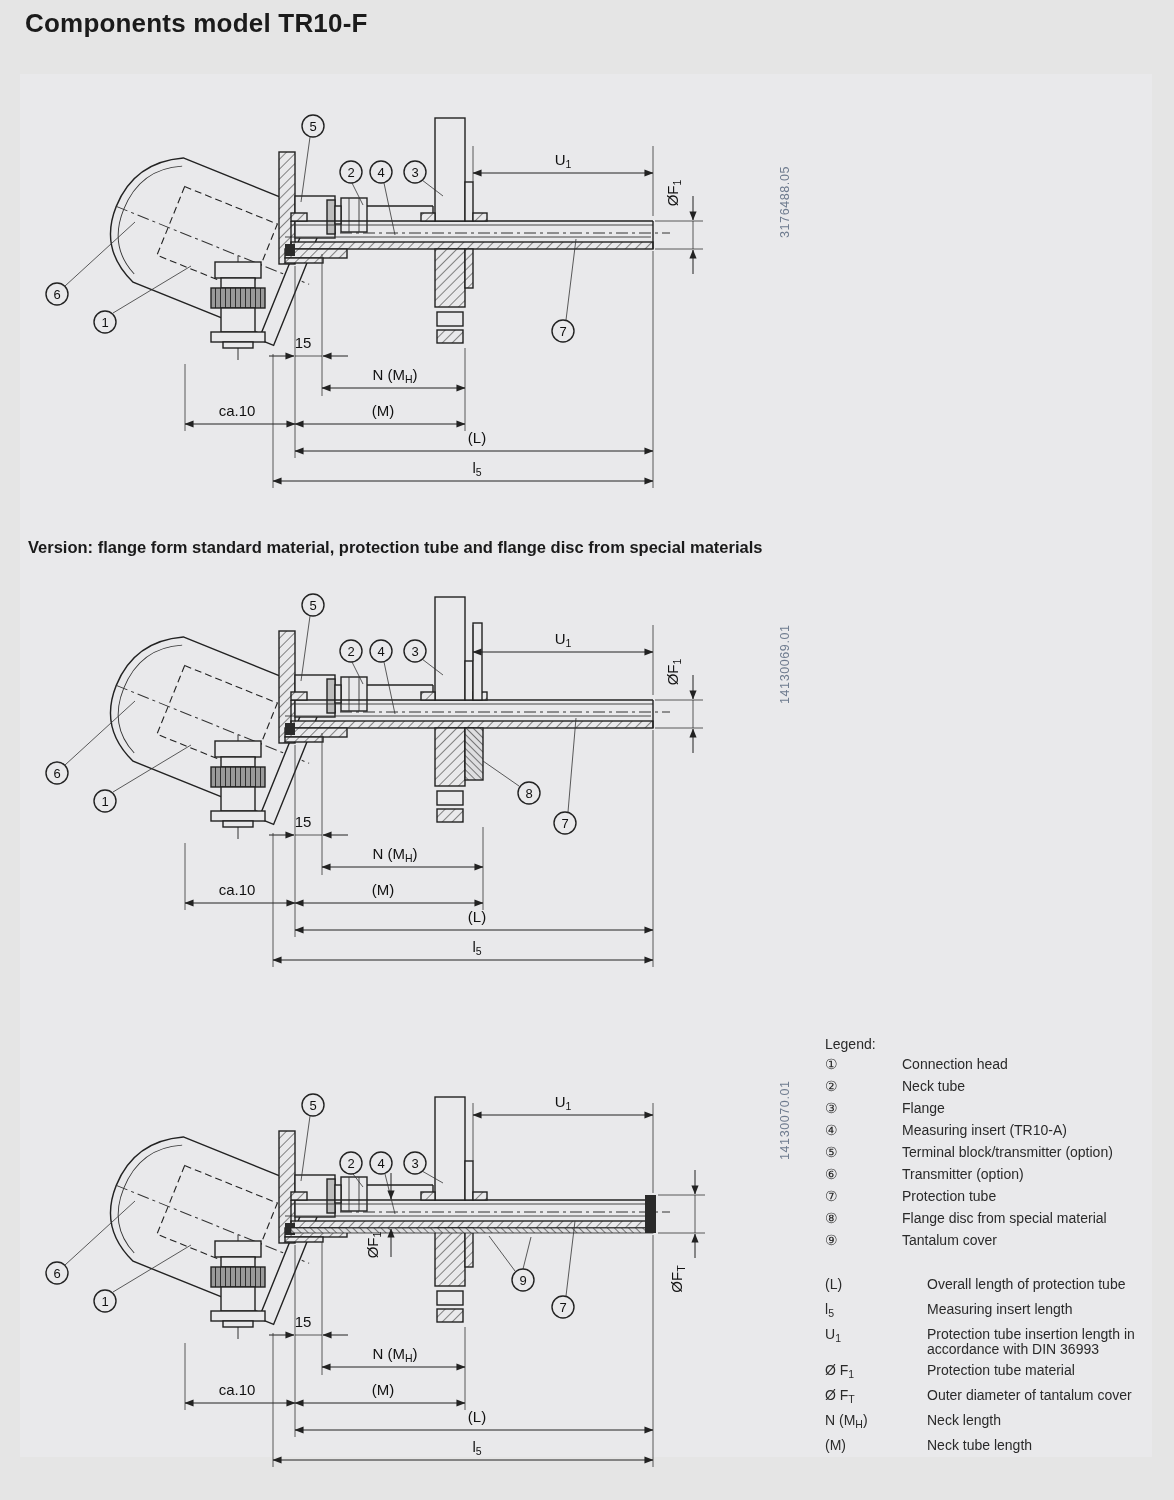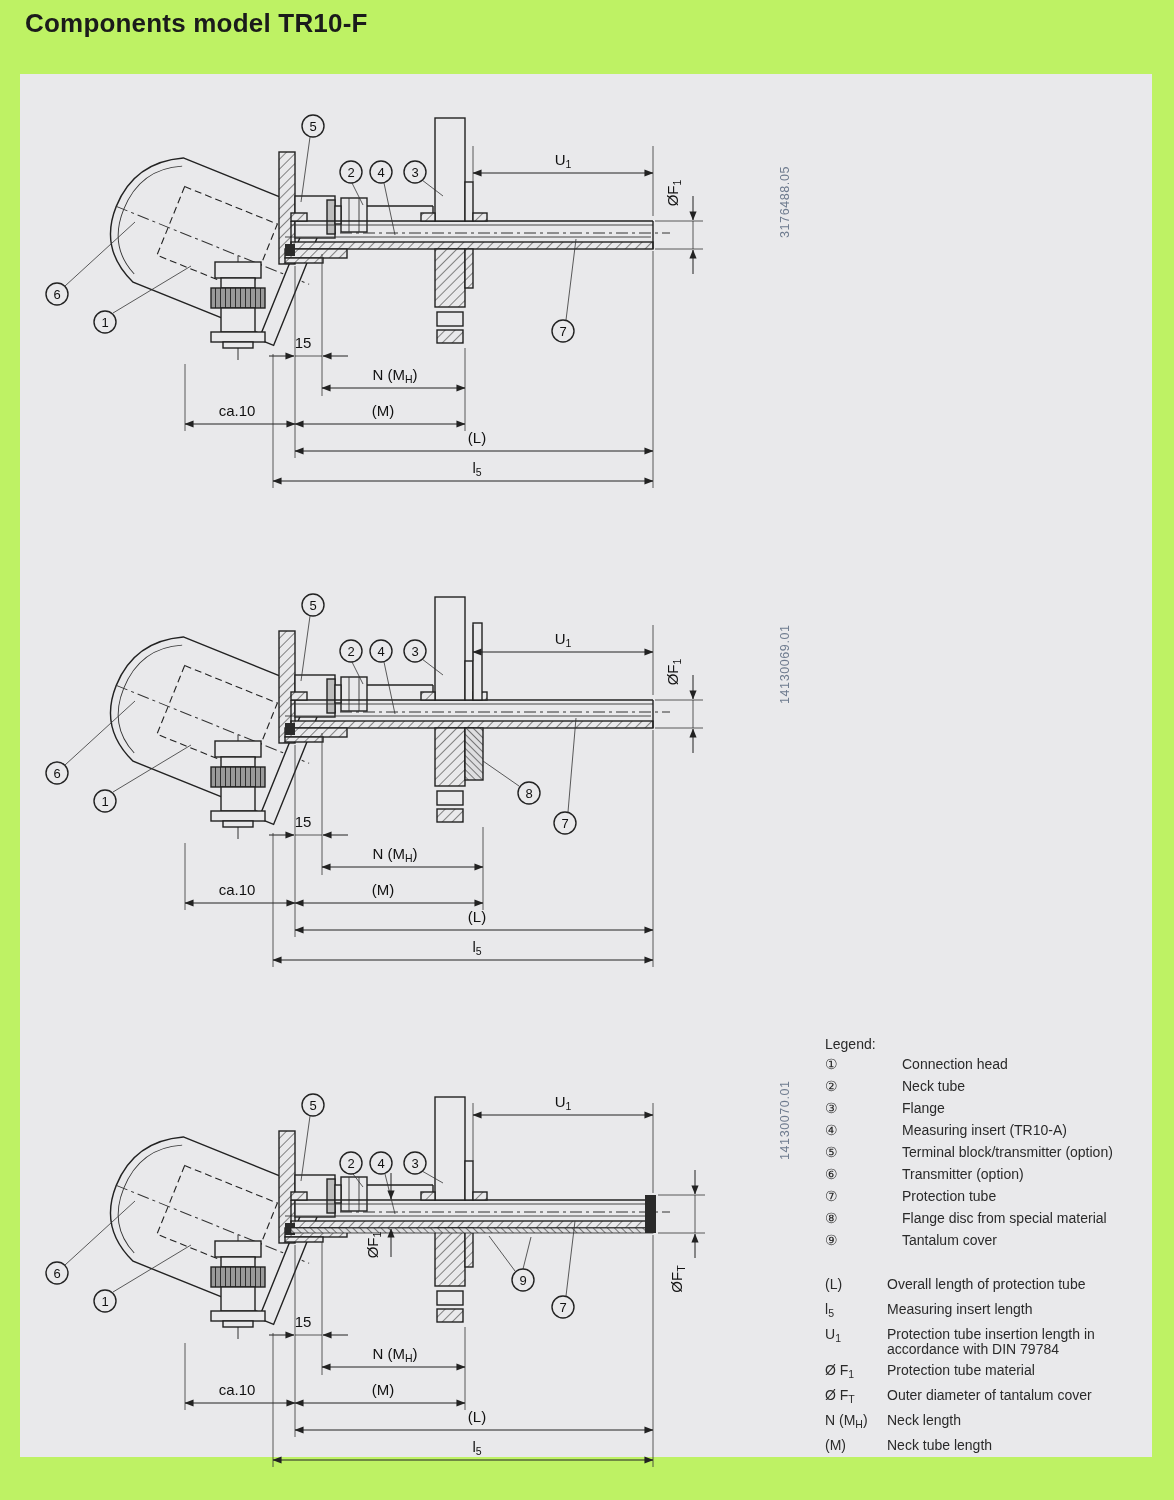--- a/index.html
+++ b/index.html
@@ -1,16 +1,16 @@
 <!DOCTYPE html>
 <html><head>
 <meta charset="utf-8">
 <style>
   html,body{margin:0;padding:0;background:#fff;}
-  .page{position:relative;width:1174px;height:1500px;background:#bef264;font-family:"Liberation Sans",sans-serif;overflow:hidden;}
+  .page{position:relative;width:1174px;height:1500px;background:#e5e5e5;font-family:"Liberation Sans",sans-serif;overflow:hidden;}
   .page-title{position:absolute;left:25px;top:8px;font-size:26px;font-weight:bold;color:#1b1b1b;letter-spacing:.2px;}
   .panel{position:absolute;left:20px;top:74px;width:1132px;height:1383px;background:#e9e9eb;}
   .sec-header{position:absolute;left:28px;font-size:16.5px;font-weight:bold;color:#1a1a1a;}
   .dwg{position:absolute;}
   .dwg-num{position:absolute;color:#6e7b8e;font-size:12.5px;letter-spacing:.6px;transform:rotate(-90deg);transform-origin:left top;white-space:nowrap;}
   
   .ln{stroke:#222;stroke-width:1.4;}
   .thin{stroke:#333;stroke-width:.9;}
   .ext{stroke:#333;stroke-width:.8;fill:none;}
   .dim{stroke:#222;stroke-width:1;fill:none;}
@@ -21,31 +21,32 @@
   .dtxt{font:15px "Liberation Sans",sans-serif;fill:#111;}
   
   .legend{position:absolute;left:825px;top:1028px;width:332px;color:#2a2a2a;font-size:14px;}
   .lg-title{margin:8px 0 5px 0;}
   .lg-row{display:flex;margin-bottom:6.5px;line-height:15.5px;}
   .lg-num{flex:0 0 32px;}
   .lg-label{flex:1;margin-left:45px;}
   .lg-dims{margin-top:28px;}
   .lg-dims .lg-row{margin-bottom:5.5px;}
   .lg-sym{flex:0 0 62px;}
-  .lg-desc{flex:1;}
+  .lg-desc{flex:1;margin-left:40px;}
   .sub{font-size:10.5px;vertical-align:-3px;}
 </style>
 </head>
 <body>
 
 <div class="page">
 
   <div class="page-title">Components model TR10-F</div>
   <div class="panel"></div>
 
+  <div class="sec-header" style="top:538px">Version: flange form standard material, protection tube and flange disc from special materials</div>
 
   <svg width="0" height="0" style="position:absolute" aria-hidden="true">
     <defs>
       <marker id="arr" viewBox="0 0 10 10" refX="9.5" refY="5" markerWidth="9" markerHeight="9" orient="auto-start-reverse">
         <path d="M0,1 L10,5 L0,9 Z" fill="#222"></path>
       </marker>
       <pattern id="h45" patternUnits="userSpaceOnUse" width="7" height="7" patternTransform="rotate(45)">
         <rect width="7" height="7" fill="#e9e9eb"></rect>
         <line x1="0" y1="0" x2="0" y2="7" stroke="#3a3a3a" stroke-width="1.2"></line>
       </pattern>
@@ -348,21 +349,21 @@
       <div class="lg-row">
           <span class="lg-sym"><span>(L)</span><span class="sub"></span><span></span></span>
           <span class="lg-desc">Overall length of protection tube</span>
         </div>
       <div class="lg-row">
           <span class="lg-sym"><span>l</span><span class="sub">5</span><span></span></span>
           <span class="lg-desc">Measuring insert length</span>
         </div>
       <div class="lg-row">
           <span class="lg-sym"><span>U</span><span class="sub">1</span><span></span></span>
-          <span class="lg-desc">Protection tube insertion length in accordance with DIN 79784</span>
+          <span class="lg-desc">Protection tube insertion length in accordance with DIN 36993</span>
         </div>
       <div class="lg-row">
           <span class="lg-sym"><span>Ø F</span><span class="sub">1</span><span></span></span>
           <span class="lg-desc">Protection tube material</span>
         </div>
       <div class="lg-row">
           <span class="lg-sym"><span>Ø F</span><span class="sub">T</span><span></span></span>
           <span class="lg-desc">Outer diameter of tantalum cover</span>
         </div>
       <div class="lg-row">

